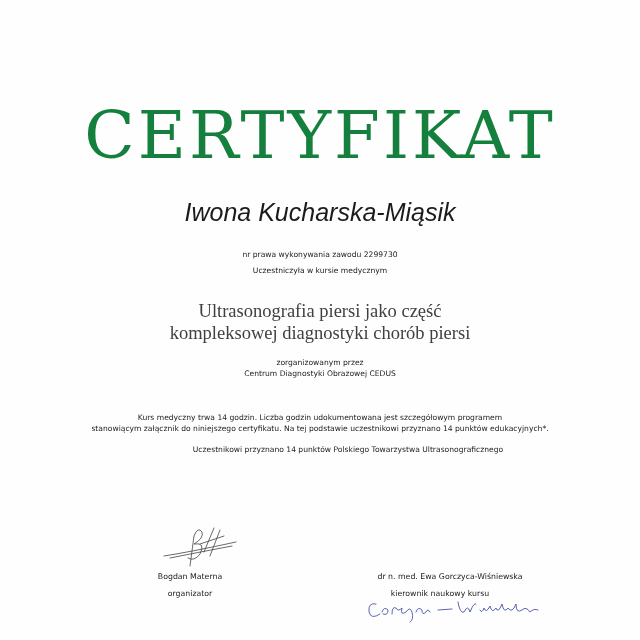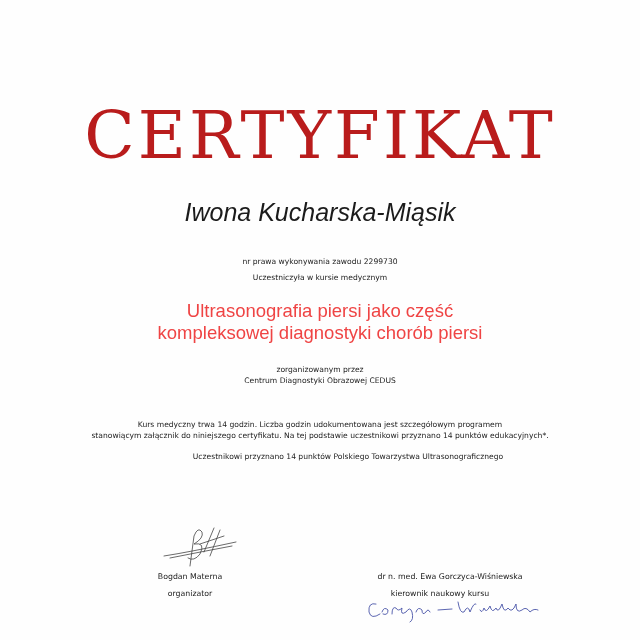--- a/index.html
+++ b/index.html
@@ -10,47 +10,46 @@
     color: #1a1a1a;
     font-family: "DejaVu Sans", sans-serif;
   }
   .page { position: absolute; inset: 0; background: #fefefe; }
   .abs { position: absolute; left: 0; width: 640px; text-align: center; white-space: nowrap; }
   .title {
     top: 96px;
     font-family: "DejaVu Serif", serif;
     font-size: 66px;
     letter-spacing: 3px;
-    color: #b91c1c;
+    color: #15803d;
     line-height: 80px;
     font-weight: normal;
   }
   .name {
     top: 197px;
     font-family: "Liberation Sans", sans-serif;
     font-style: italic;
     font-size: 25px;
     color: #1b1b1b;
     line-height: 30px;
   }
   .small {
     font-family: "DejaVu Sans", sans-serif;
     font-size: 7.6px;
     color: #222;
     line-height: 11px;
-    margin-top: 7px;
   }
   .license { top: 249px; }
   .participated { top: 265px; }
   .course {
     top: 300px;
-    font-family: Liberation Sans, sans-serif;
+    font-family: Liberation Serif, serif;
     font-size: 18.5px;
     line-height: 22px;
-    color: #ef4444;
+    color: #404040;
   }
   .org { top: 357px; }
   .hours { top: 412px; }
   .ptu { top: 444px; padding-left: 28px; }
   .sig {
     position: absolute;
     text-align: center;
     font-family: "DejaVu Sans", sans-serif;
     font-size: 7.8px;
     line-height: 17px;

